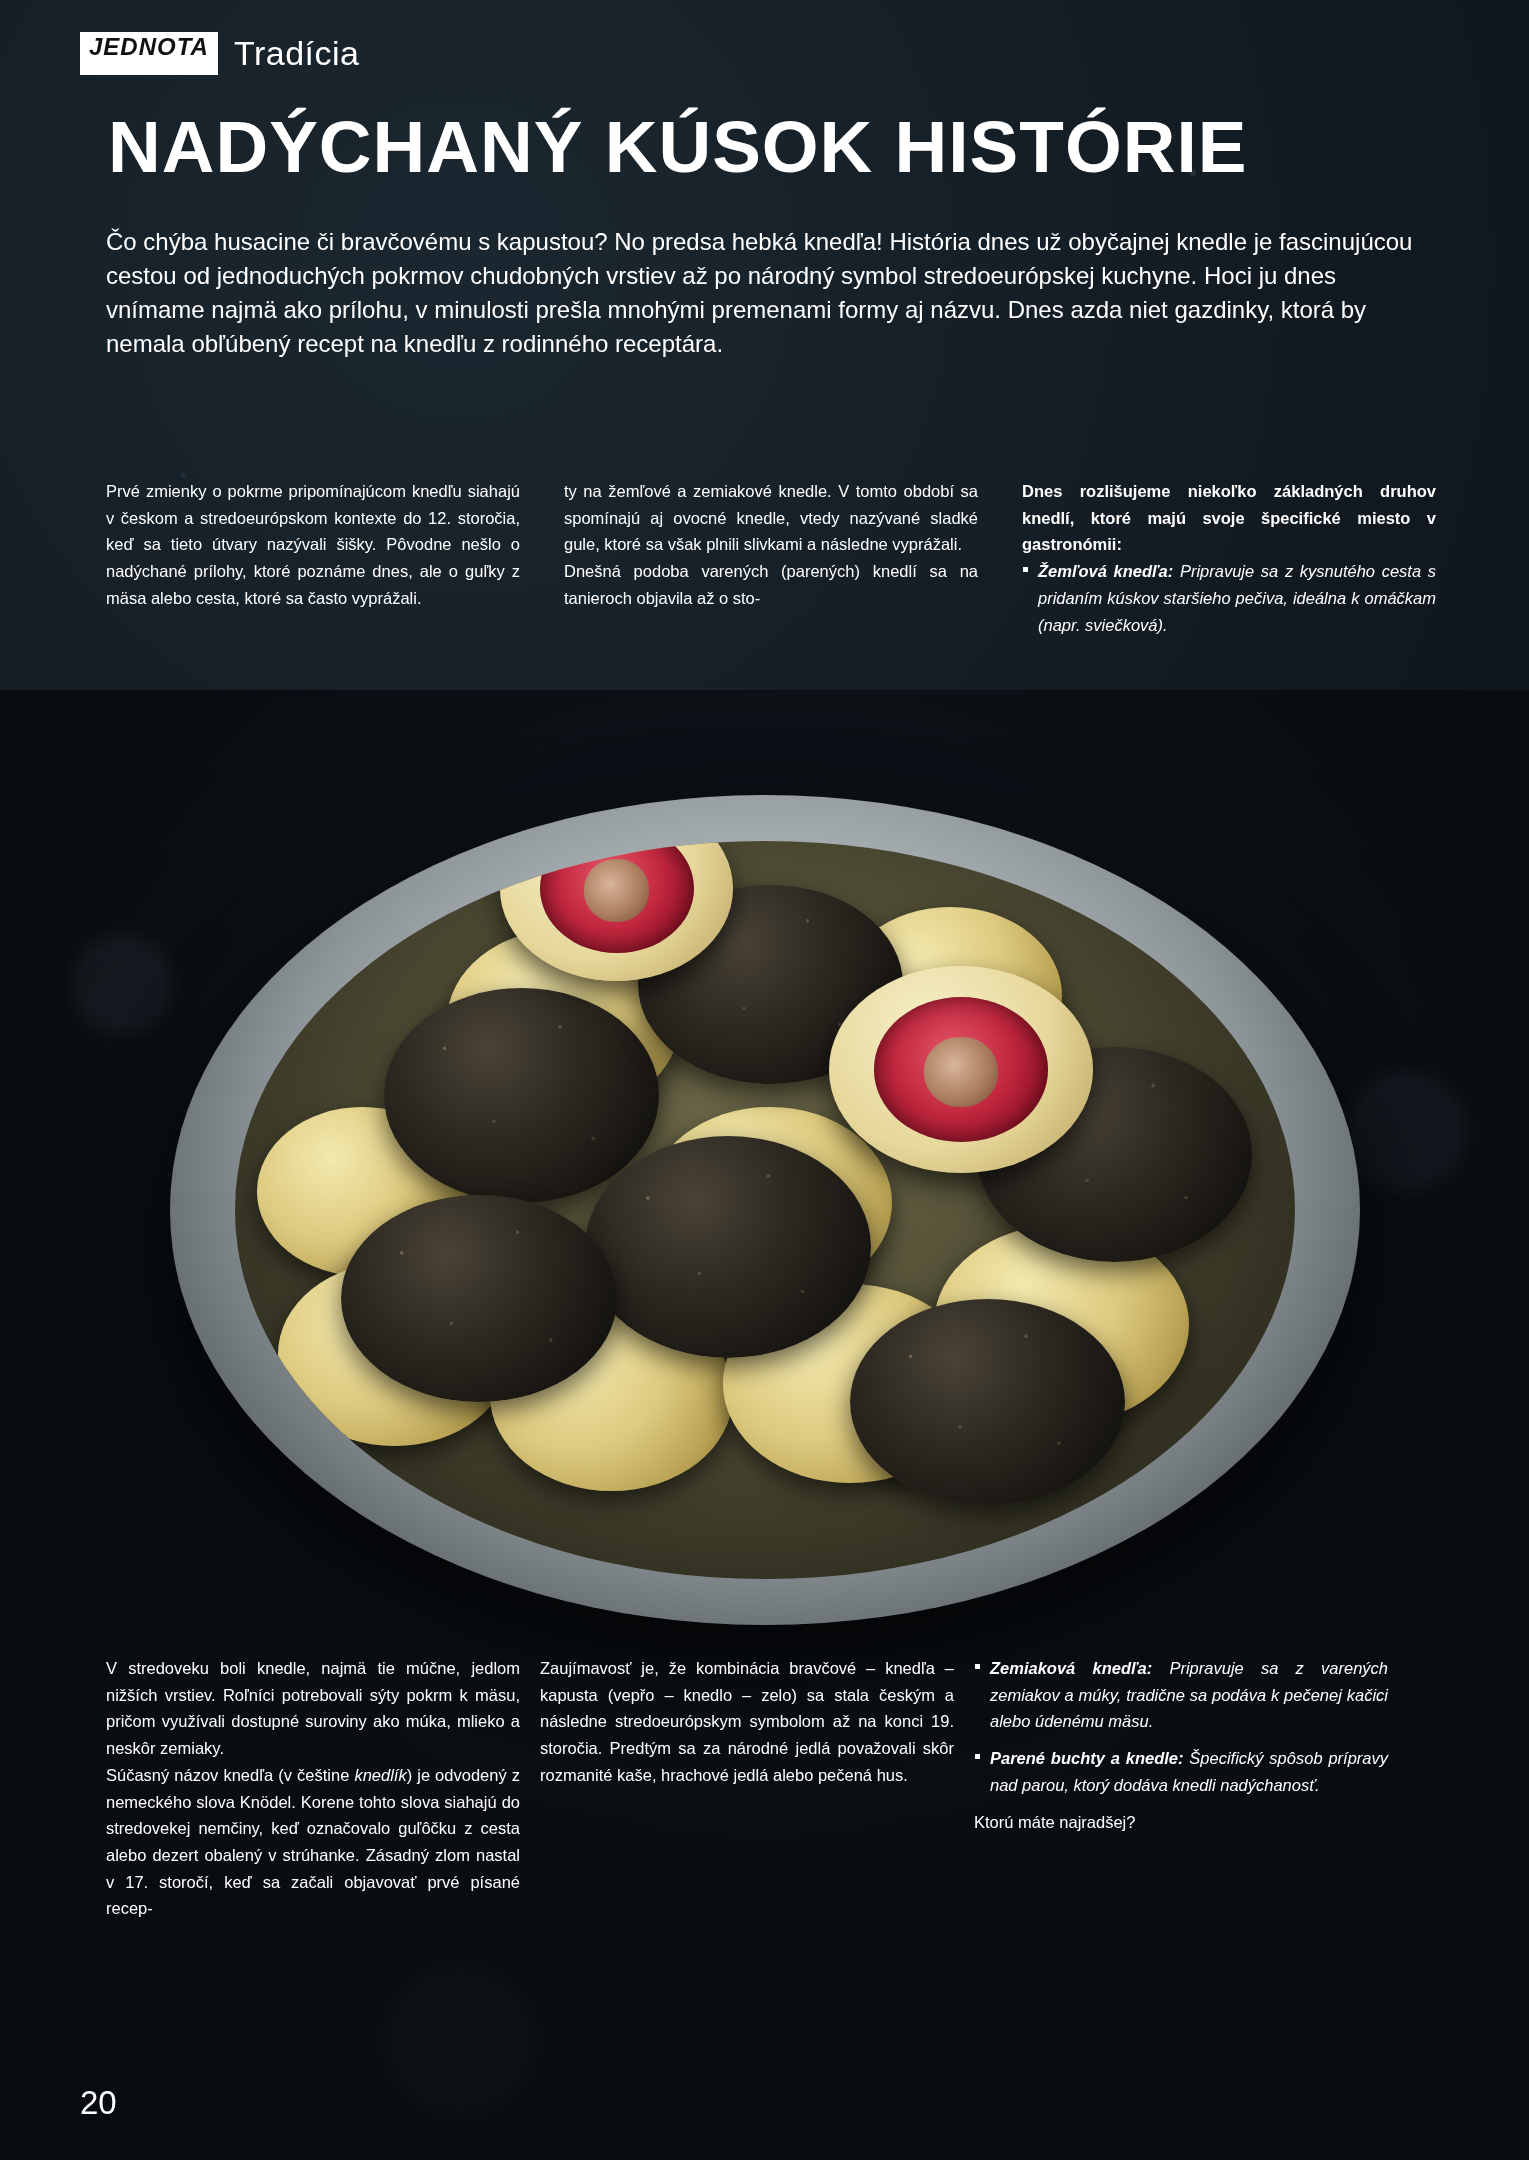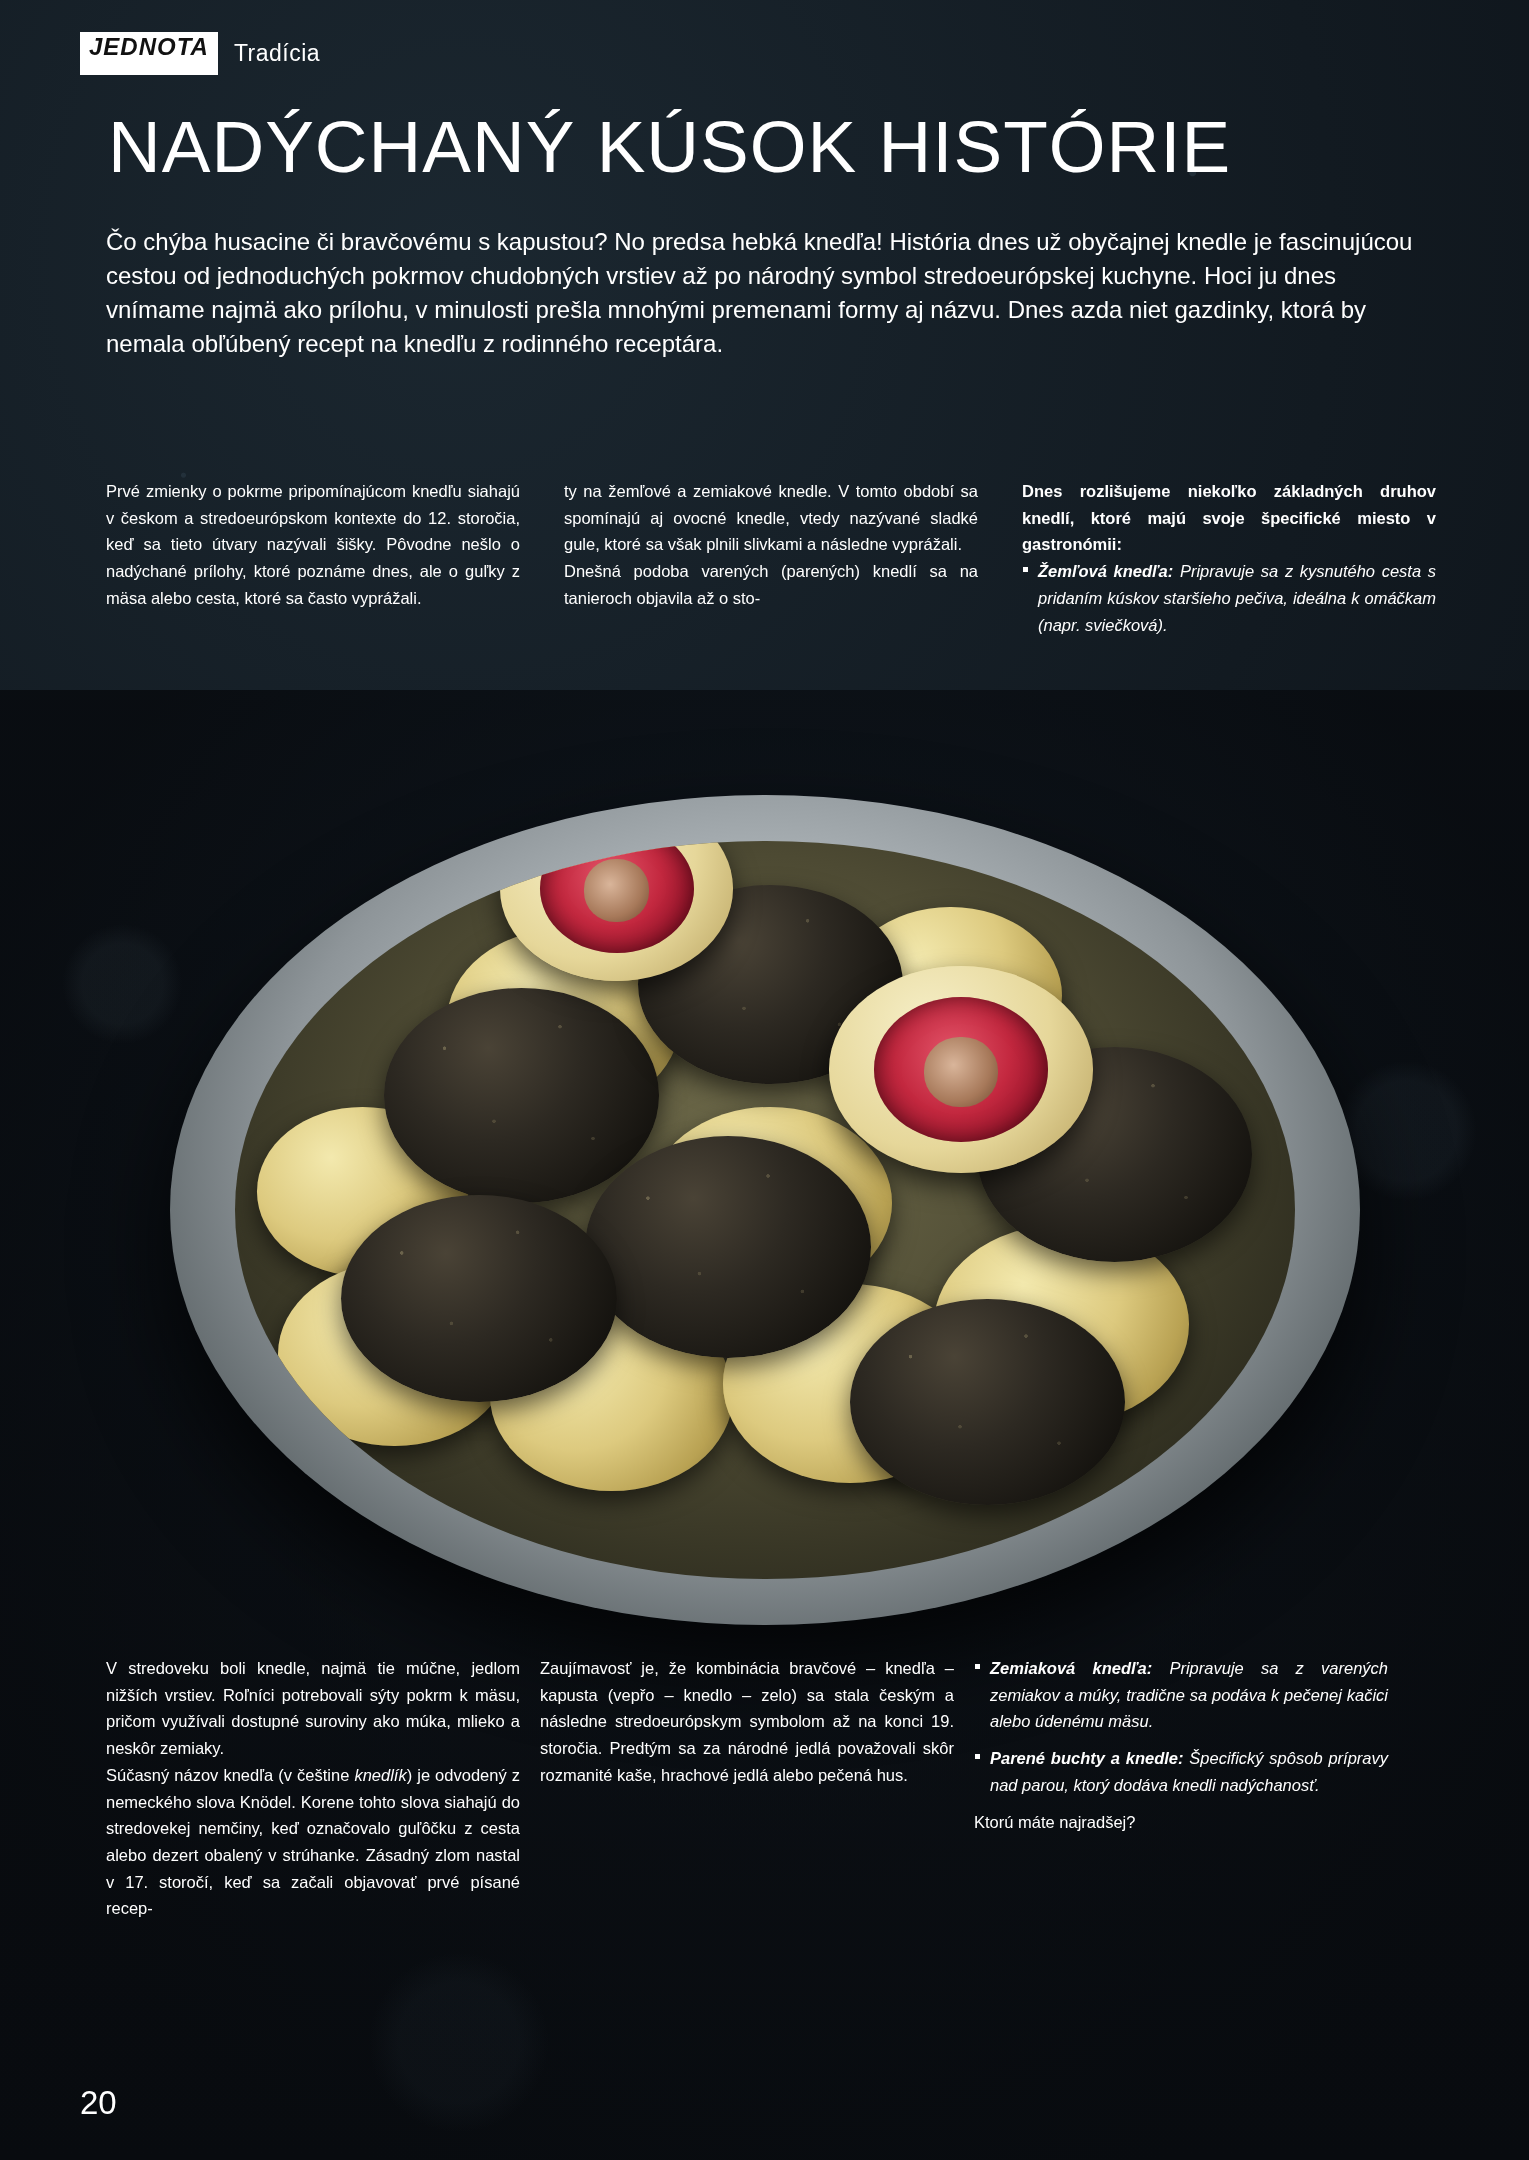--- a/index.html
+++ b/index.html
@@ -141,32 +141,32 @@
     background: #ffffff;
     color: #111;
     font-weight: bold;
     font-style: italic;
     letter-spacing: 1px;
     font-size: 24px;
     padding: 3px 9px 16px;
     line-height: 1;
   }
   .section-word {
-    font-size: 23px;
+    font-size: 34px;
     color: #ffffff;
     letter-spacing: .5px;
   }
 
   h1.title {
     position: absolute;
     left: 108px;
     top: 110px;
     margin: 0;
     font-size: 73px;
-    font-weight: 400;
+    font-weight: 700;
     letter-spacing: 1px;
     line-height: 1;
     color: #ffffff;
     white-space: nowrap;
   }
 
   .lead {
     position: absolute;
     left: 106px;
     top: 225px;

